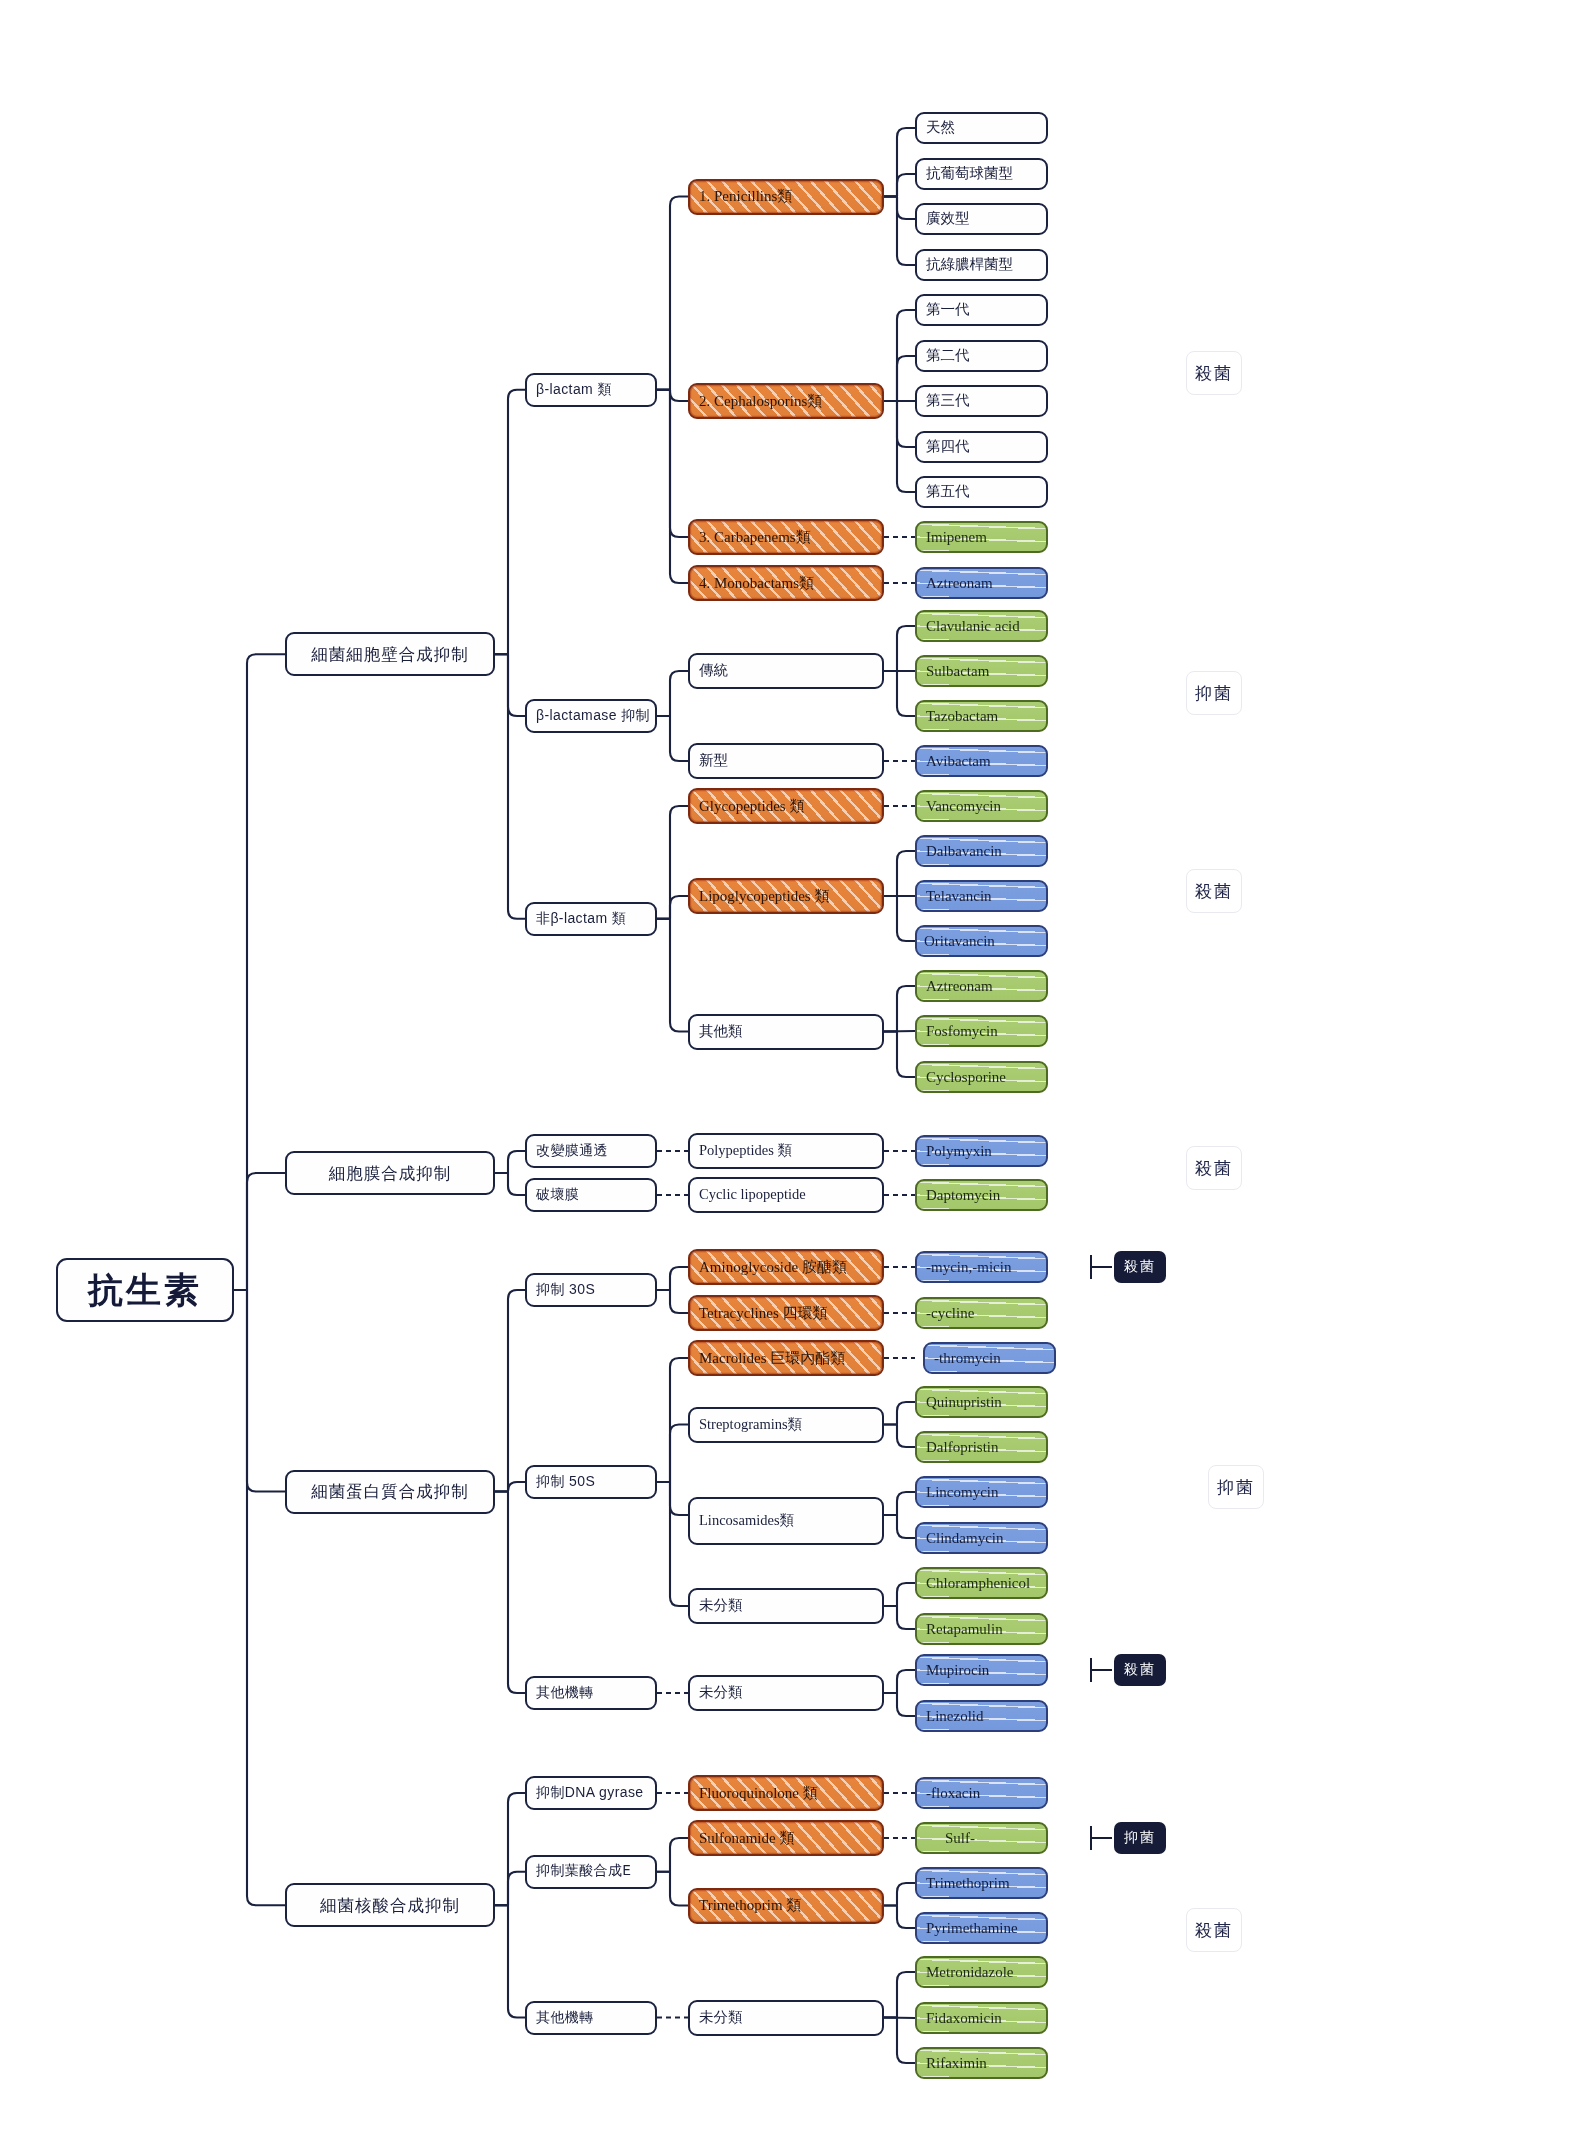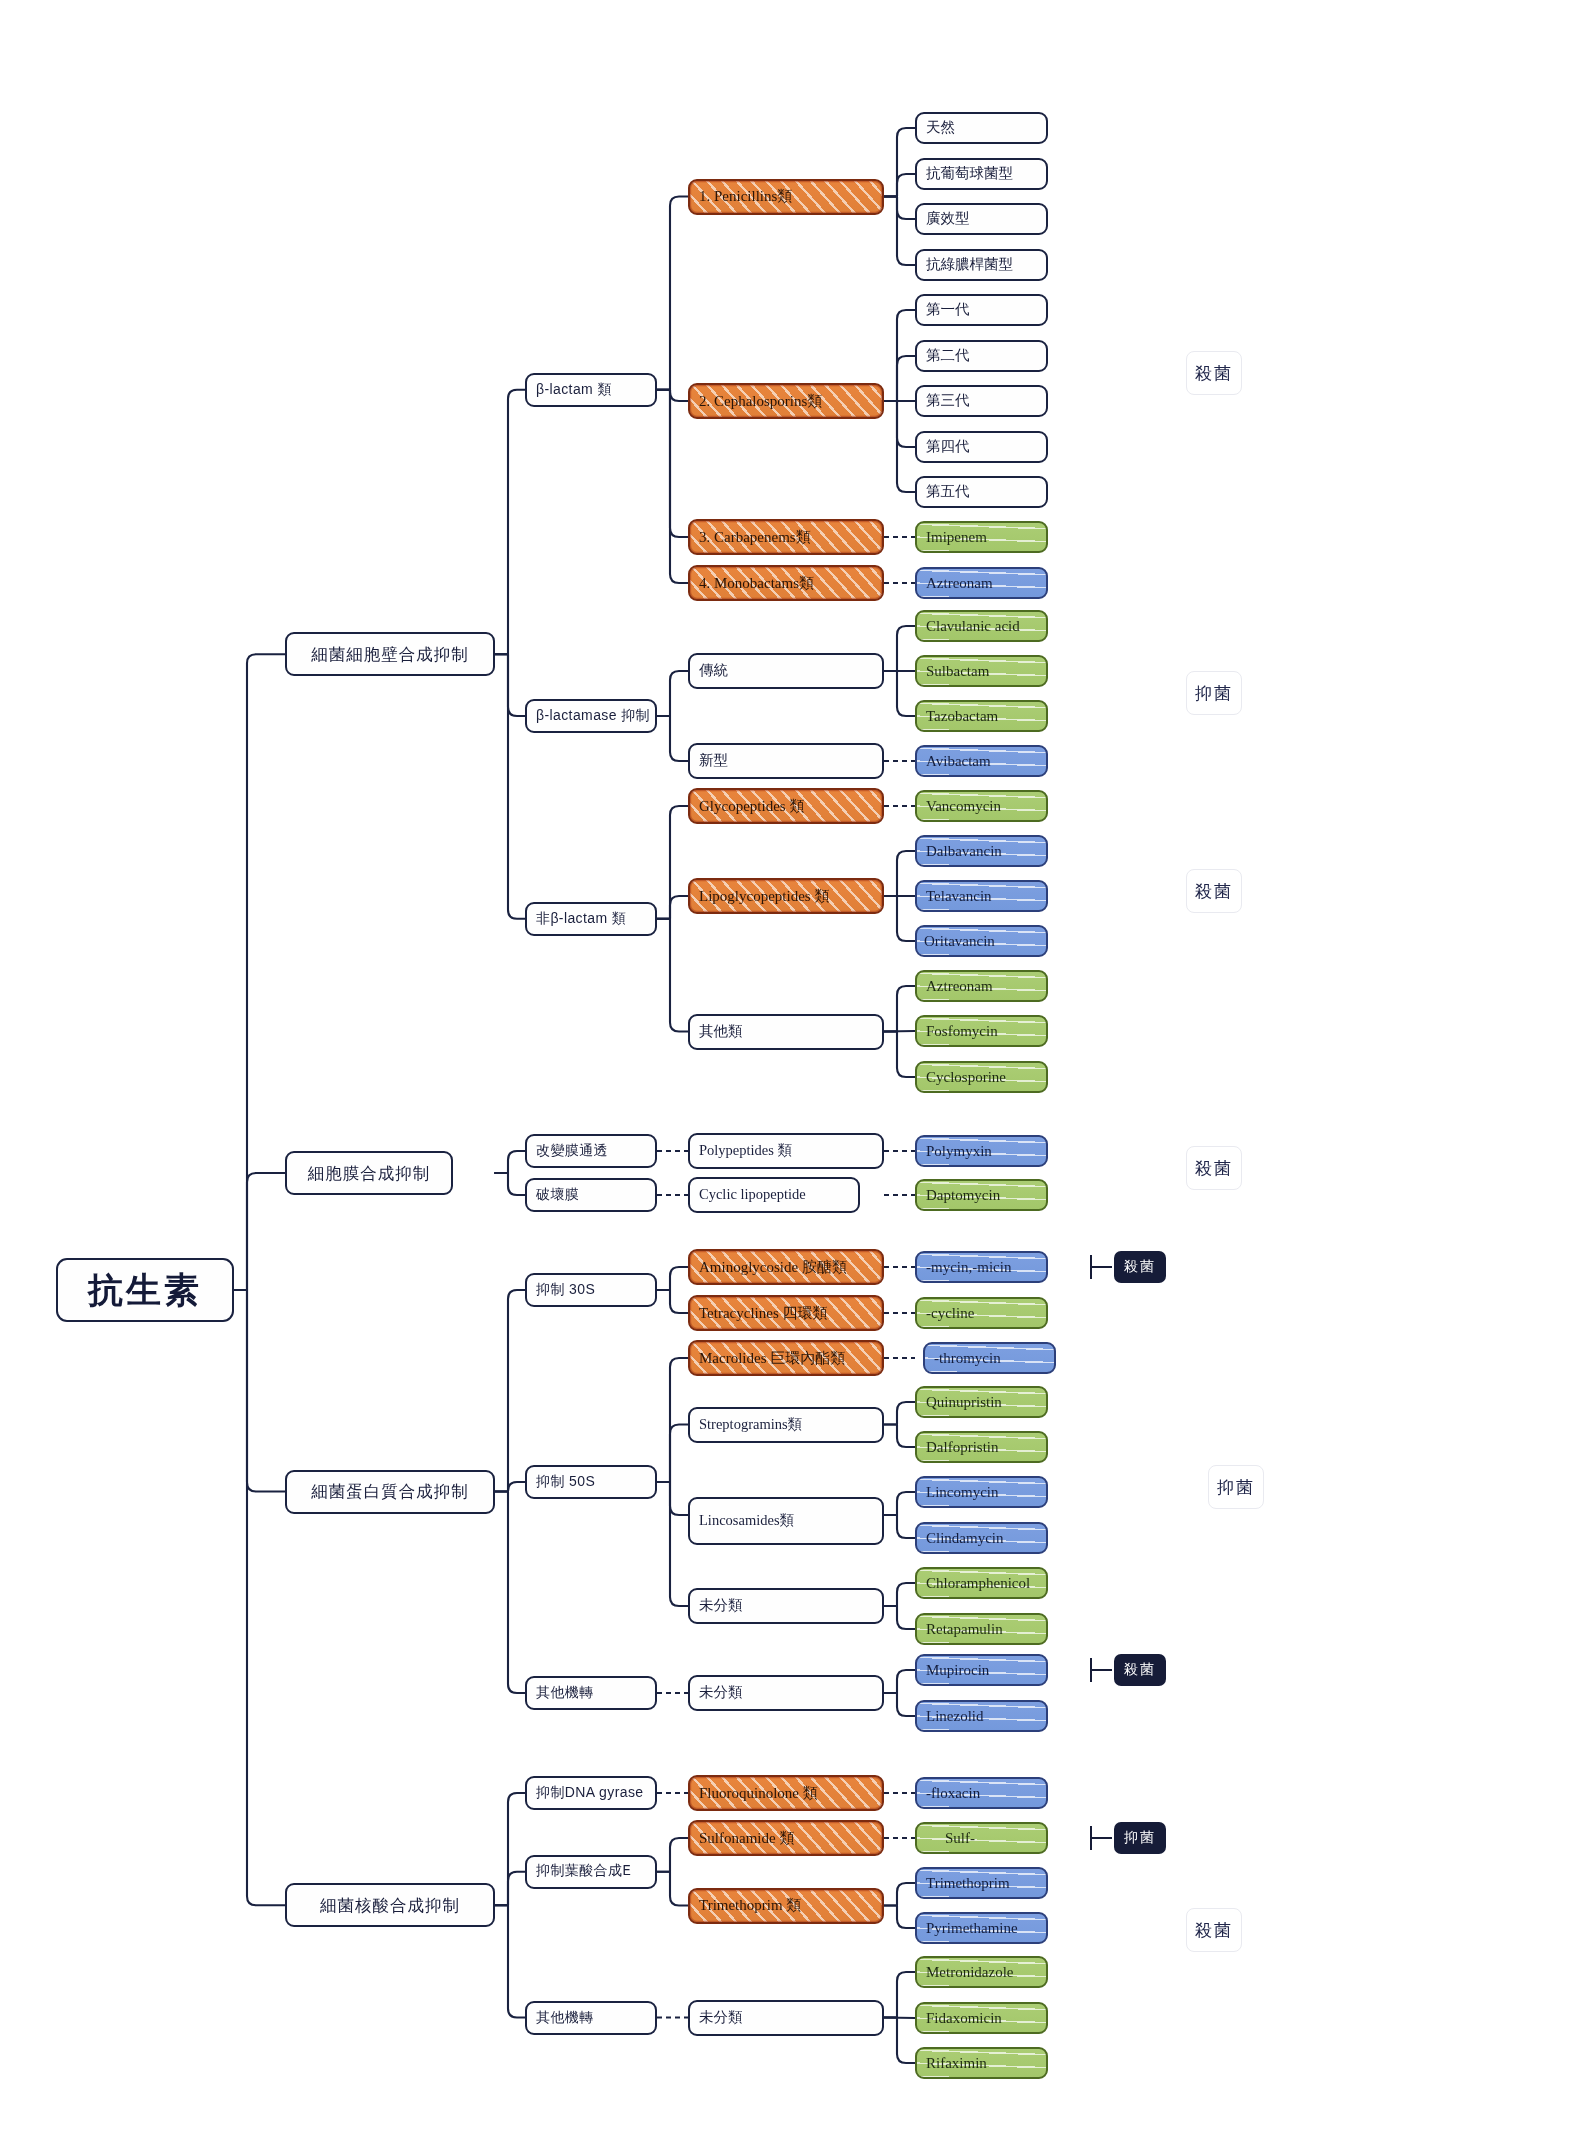--- a/index.html
+++ b/index.html
@@ -297,27 +297,27 @@
     </div>
     <div class="node plain" style="left: 688px; top: 1133px; width: 196px; height: 36px;">
       <span>Polypeptides 類</span>
     </div>
     <div class="node lvl2" style="left: 525px; top: 1134px; width: 132px; height: 34px;">
       <span>改變膜通透</span>
     </div>
     <div class="node green" style="left: 915px; top: 1179px; width: 133px; height: 32px;">
       <span>Daptomycin</span>
     </div>
-    <div class="node plain" style="left: 688px; top: 1177px; width: 172px; height: 36px; align-items: center;">
+    <div class="node plain" style="left: 688px; top: 1177px; width: 196px; height: 36px; align-items: center;">
       <span>Cyclic lipopeptide</span>
     </div>
     <div class="node lvl2" style="left: 525px; top: 1178px; width: 132px; height: 34px;">
       <span>破壞膜</span>
     </div>
-    <div class="node lvl1" style="left: 285px; top: 1151px; width: 168px; height: 44px;">
+    <div class="node lvl1" style="left: 285px; top: 1151px; width: 210px; height: 44px;">
       <span>細胞膜合成抑制</span>
     </div>
     <div class="node blue" style="left: 915px; top: 1251px; width: 133px; height: 32px;">
       <span>-mycin,-micin</span>
     </div>
     <div class="node orange" style="left: 688px; top: 1249px; width: 196px; height: 36px;">
       <span>Aminoglycoside 胺醣類</span>
     </div>
     <div class="node green" style="left: 915px; top: 1297px; width: 133px; height: 32px;">
       <span>-cycline</span>

